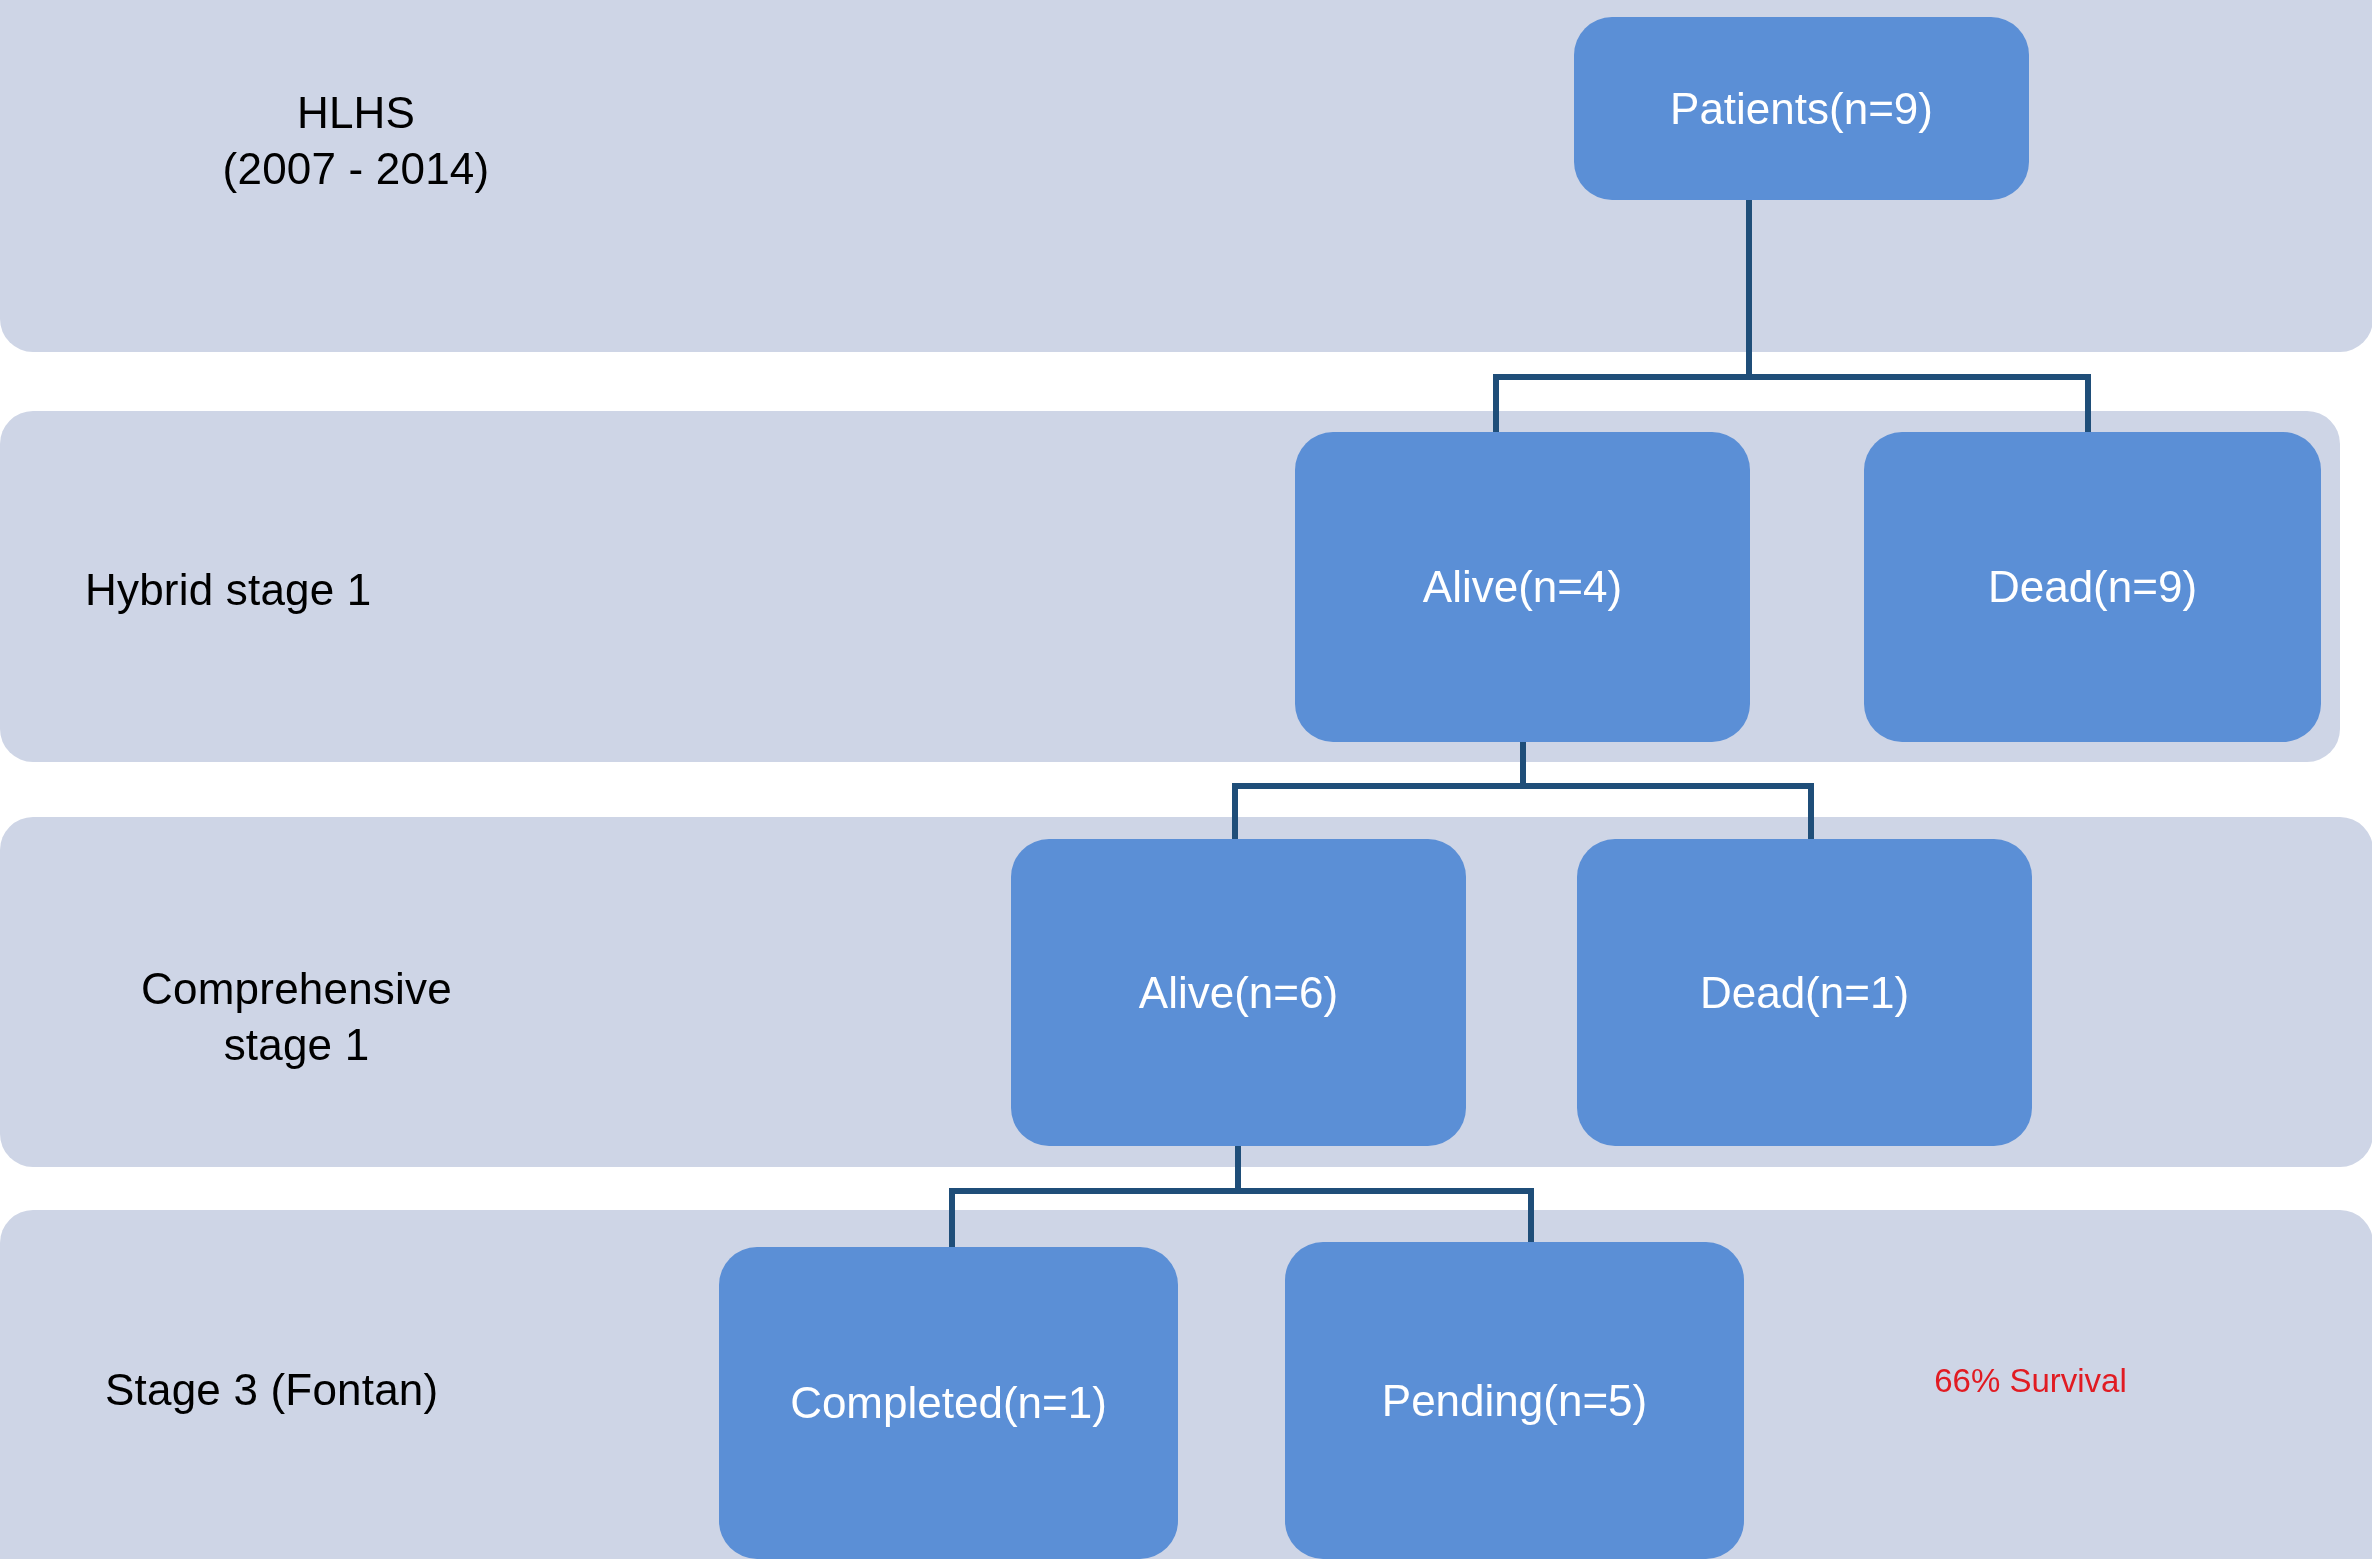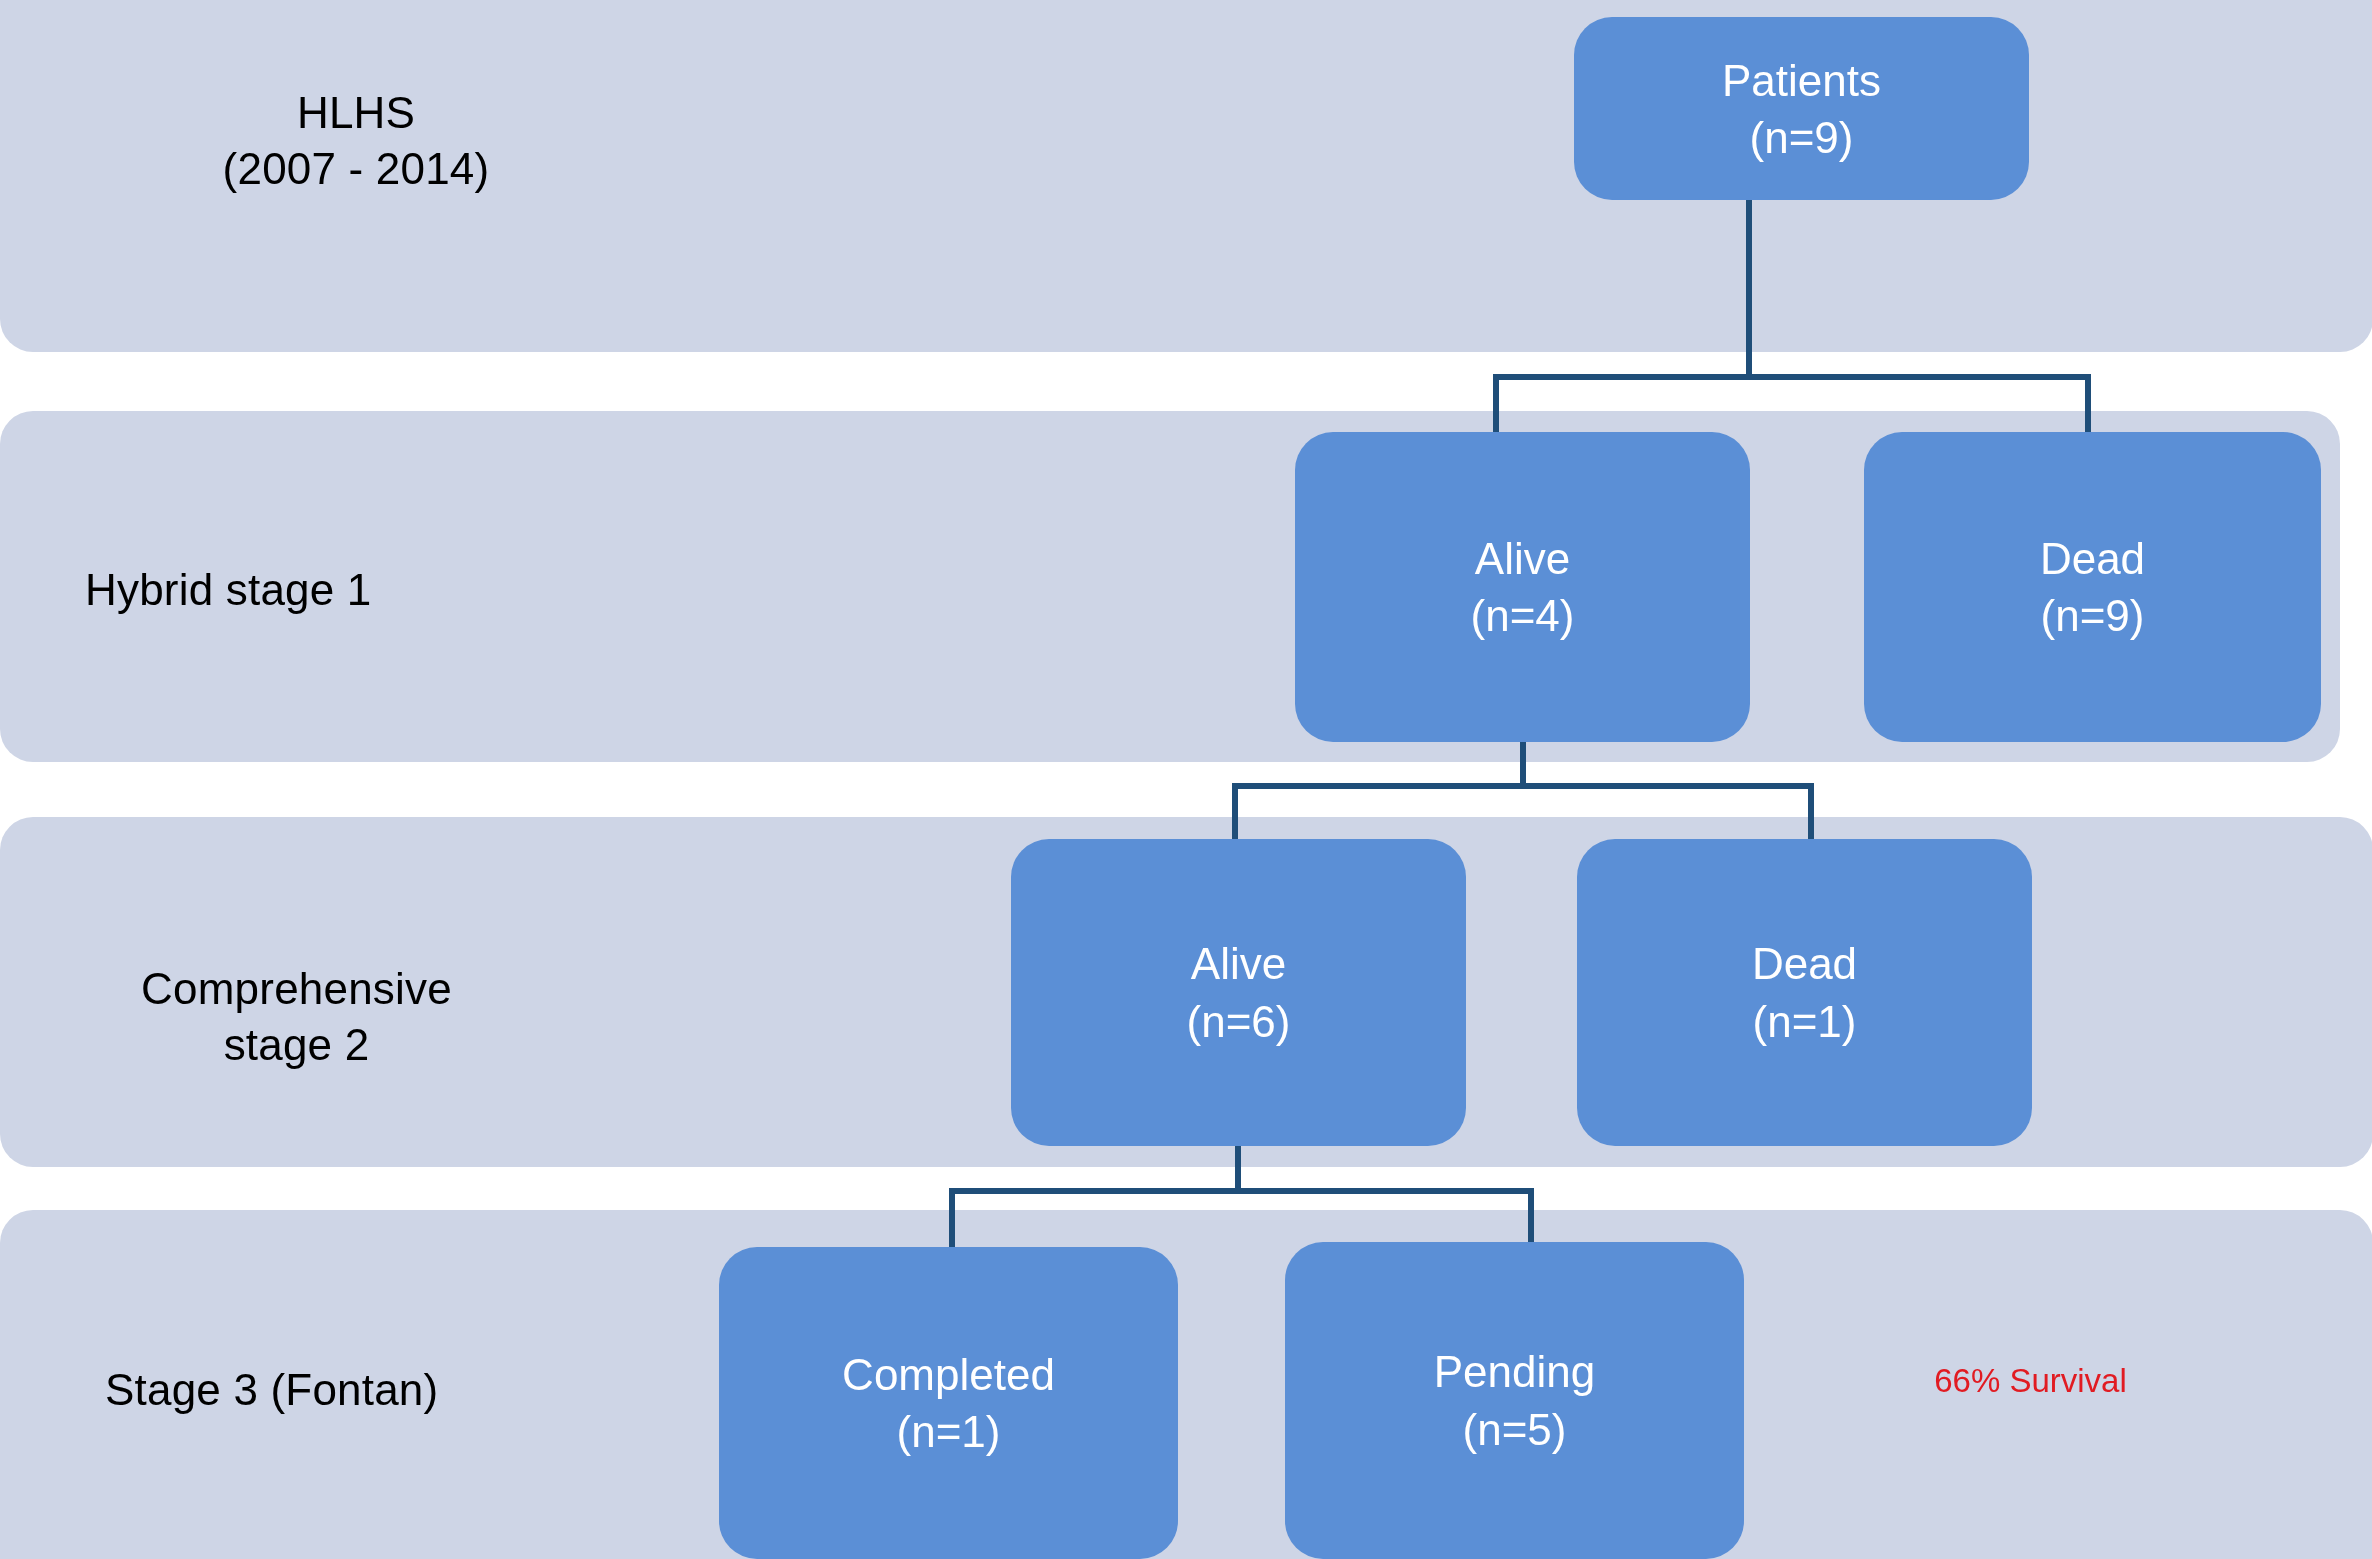--- a/index.html
+++ b/index.html
@@ -45,21 +45,21 @@
 
   
   .node {
     position: absolute;
     background: #5b8fd6;
     border-radius: 38px;
     color: #ffffff;
     font-size: 44px;
     line-height: 1.30;
     display: flex;
-    flex-direction: column;
+    flex-direction: row;
     align-items: center;
     justify-content: center;
     white-space: pre-line;
     text-align: center;
     box-sizing: border-box;
     z-index: 3;
   }
   .node .n-title { display: block; }
   .node .n-count { display: block; }
 
@@ -117,21 +117,21 @@
 
   <div class="band band-1"></div>
   <div class="band band-2"></div>
   <div class="band band-3"></div>
   <div class="band band-4"></div>
 
   <div class="band-label lbl-1">HLHS
 (2007 - 2014)</div>
   <div class="band-label lbl-2">Hybrid stage 1</div>
   <div class="band-label lbl-3">Comprehensive
-stage 2</div>
+stage 1</div>
   <div class="band-label lbl-4">Stage 3 (Fontan)</div>
 
   <div class="conn v c1-stem"></div>
   <div class="conn h c1-bar"></div>
   <div class="conn v c1-left"></div>
   <div class="conn v c1-right"></div>
 
   <div class="conn v c2-stem"></div>
   <div class="conn h c2-bar"></div>
   <div class="conn v c2-left"></div>

